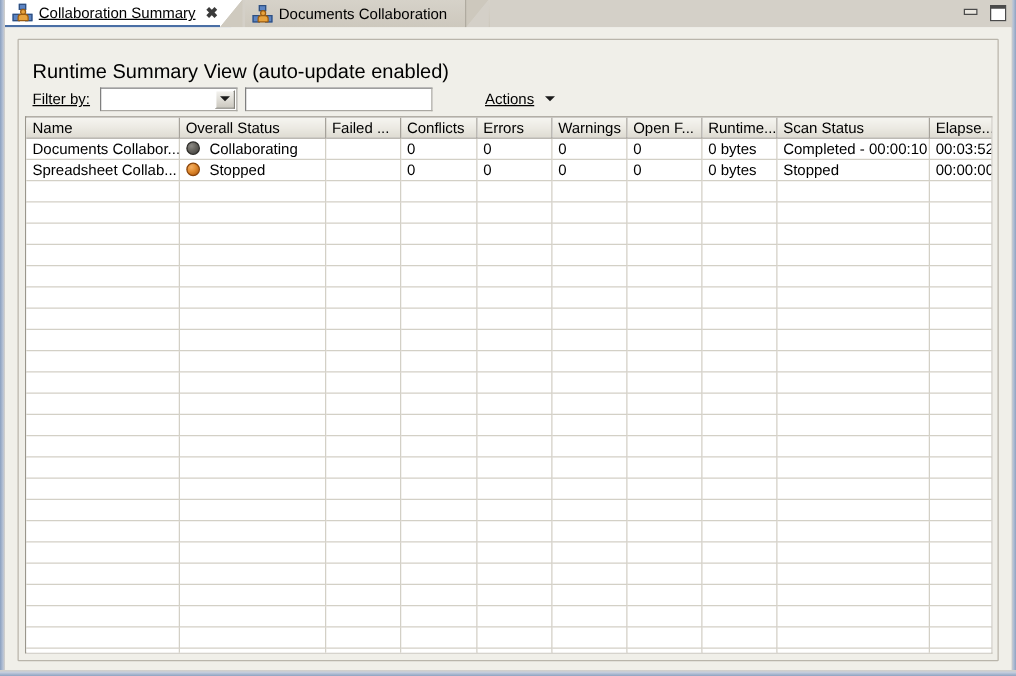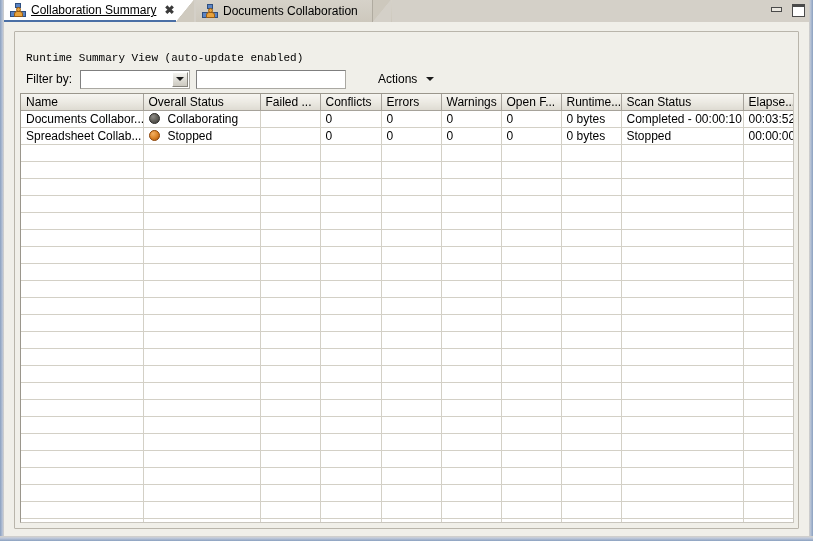--- a/index.html
+++ b/index.html
@@ -191,33 +191,33 @@
     border: 1px solid #b9b5ab;
     border-radius: 1px;
     box-sizing: border-box;
     background: transparent;
   }
   #group-title {
     position: absolute;
     left: 18px; top: 30px;
     background: #f0efe9;
     padding: 0 4px;
-    font-size: 11px;
+    font-size: 16px;
     color: #000;
     line-height: 12px;
-    font-family: Liberation Mono, monospace;
   }
 
   
   #filter-row {
     position: absolute;
     left: 22px; top: 46px;
     height: 22px;
     display: flex;
     align-items: center;
+    text-decoration: underline;
   }
   #filter-label {
     font-size: 12px;
     color: #000;
     margin-right: 8px;
   }
   .combo {
     position: relative;
     width: 110px; height: 19px;
     background: #ffffff;
@@ -255,21 +255,21 @@
     border-right-color: #aaa8a2;
     border-bottom-color: #aaa8a2;
     box-sizing: border-box;
     margin-left: 6px;
     font-size: 12px;
     font-family: "Liberation Sans", sans-serif;
     padding: 0 3px;
     outline: none;
   }
   #actions-btn {
-    margin-left: 32px;
+    margin-left: 42px;
     display: flex;
     align-items: center;
     font-size: 12px;
     cursor: default;
     justify-content: space-between;
   }
   #actions-btn .caret {
     margin-left: 9px;
     width: 0; height: 0;
     border-left: 4px solid transparent;

